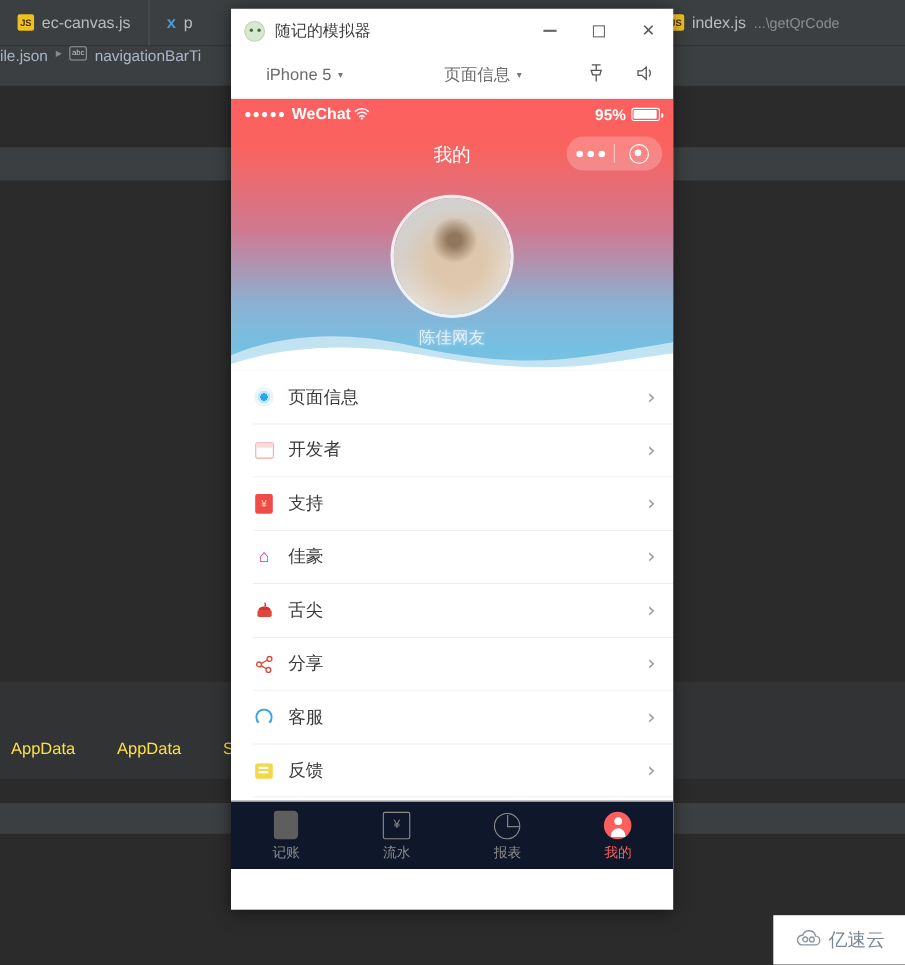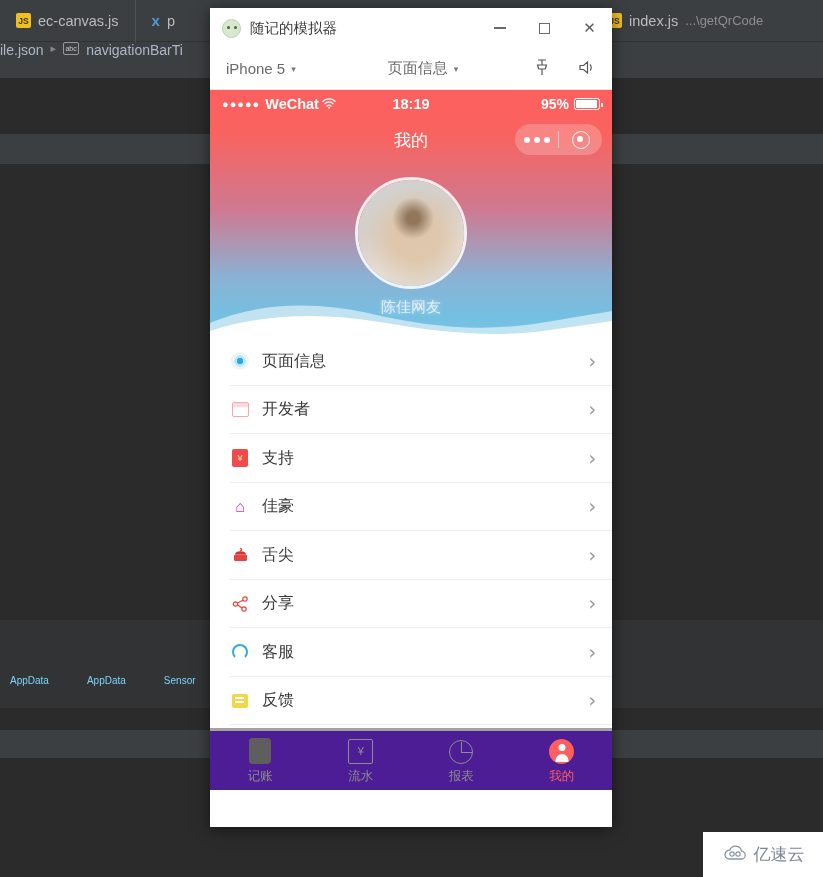--- a/index.html
+++ b/index.html
@@ -49,21 +49,21 @@
     position: absolute; left: 0; width: 823px;
     background: #3c3f41;
   }
   #band-a { top: 134px; height: 30px; }
   #band-b { top: 620px; height: 88px; background: #313335; }
   #band-c { top: 730px; height: 28px; background: #3c3f41; }
 
   .ide-statusrow {
     position: absolute; left: 0; top: 660px; width: 823px; height: 40px;
     display: flex; align-items: center; gap: 38px;
-    padding-left: 10px; color: #7dd3fc; font-size: 10px;
+    padding-left: 10px; color: #fde047; font-size: 15px;
   }
 
   
   #sim-window {
     position: absolute; left: 210px; top: 8px;
     width: 402px; height: 819px;
     background: #ffffff;
     box-shadow: 0 2px 14px rgba(0,0,0,.55);
     overflow: hidden;
   }
@@ -92,21 +92,21 @@
   .winbtn .sq { width: 11px; height: 11px; border: 1.3px solid #6a6a6a; }
   .winbtn .ln { width: 12px; height: 1.4px; background: #6a6a6a; }
 
   #sim-toolbar {
     height: 42px; display: flex; align-items: center;
     background: #fff; border-bottom: 1px solid #e7e7e7;
     padding: 0 16px; color: #6b6b6b; font-size: 15px;
   }
   .tb-item { display: flex; align-items: center; gap: 6px; }
   .caret { font-size: 9px; color: #777; }
-  #tb-device { margin-right: 0; }
+  #tb-device { margin-right: 0; margin-left: 16px; }
   #tb-page { margin-left: 92px; }
   .tb-icons { margin-left: auto; display: flex; gap: 30px; align-items: center; color: #555; }
 
   
   #phone { position: relative; width: 402px; height: 700px; background: #fff; overflow: hidden; }
 
   #hero {
     position: relative; width: 402px; height: 247px;
     background: linear-gradient(180deg, #fd5f5f 0%, #f9635f 18%, #cf7990 48%, #8ab2d4 76%, #74c0e2 92%, #7ac4e4 100%);
     overflow: hidden;
@@ -216,21 +216,21 @@
   .ico-home { color:#e8278f; font-size:17px; }
   .ico-service { width:16px;height:16px;border:2px solid #39a8dd;border-radius:50%;
     border-bottom-color:transparent; }
   .ico-feedback { width:16px;height:14px;background:#f0d84a;border-radius:2px;position:relative; }
   .ico-feedback::after{content:"";position:absolute;left:3px;top:3px;width:9px;height:2px;
     background:#fff;box-shadow:0 4px 0 #fff;}
 
   
   #tabbar {
     position: absolute; left: 0; bottom: 0; width: 402px; height: 62px;
-    background: #4c1d95; border-top: 3px solid #a3a3a3;
+    background: #0f172a; border-top: 1px solid #a3a3a3;
     display: flex; align-items: center;
   }
   .tab { flex: 1; display: flex; flex-direction: column; align-items: center; gap: 4px; }
   .tab .tlbl { font-size: 12.5px; color: #8c8c8c; }
   .tab.active .tlbl { color: #fd5f5f; }
   .tab-ic { height: 27px; display: flex; align-items: flex-end; justify-content: center; }
   .ti-book { width: 22px; height: 26px; background: #5e5e5e; border-radius: 3px 4px 4px 3px; }
   .ti-flow { width: 25px; height: 25px; border: 1.6px solid #8c8c8c; border-radius: 2px;
     position: relative; }
   .ti-flow::after { content: "¥"; position: absolute; inset: 0; display: flex;
@@ -337,21 +337,20 @@
 
       <div id="statusbar">
         <span class="dots">●●●●●</span>
         <span class="carrier">WeChat</span>
         <span class="wifi">
           <svg width="14" height="11" viewBox="0 0 14 11">
               <path d="M1 3.2a9 9 0 0 1 12 0M3 5.6a6 6 0 0 1 8 0M5 8a3 3 0 0 1 4 0" stroke="#fff" stroke-width="1.4" fill="none" stroke-linecap="round"></path>
               <circle cx="7" cy="9.8" r="1" fill="#fff"></circle>
             </svg>
         </span>
-        <span id="sb-time">18:19</span>
         <span class="sb-right">
           <span>95%</span>
           <span class="battery">
               <i></i>
             </span>
         </span>
       </div>
 
       <div id="navbar">
         <span id="nav-title">我的</span>

